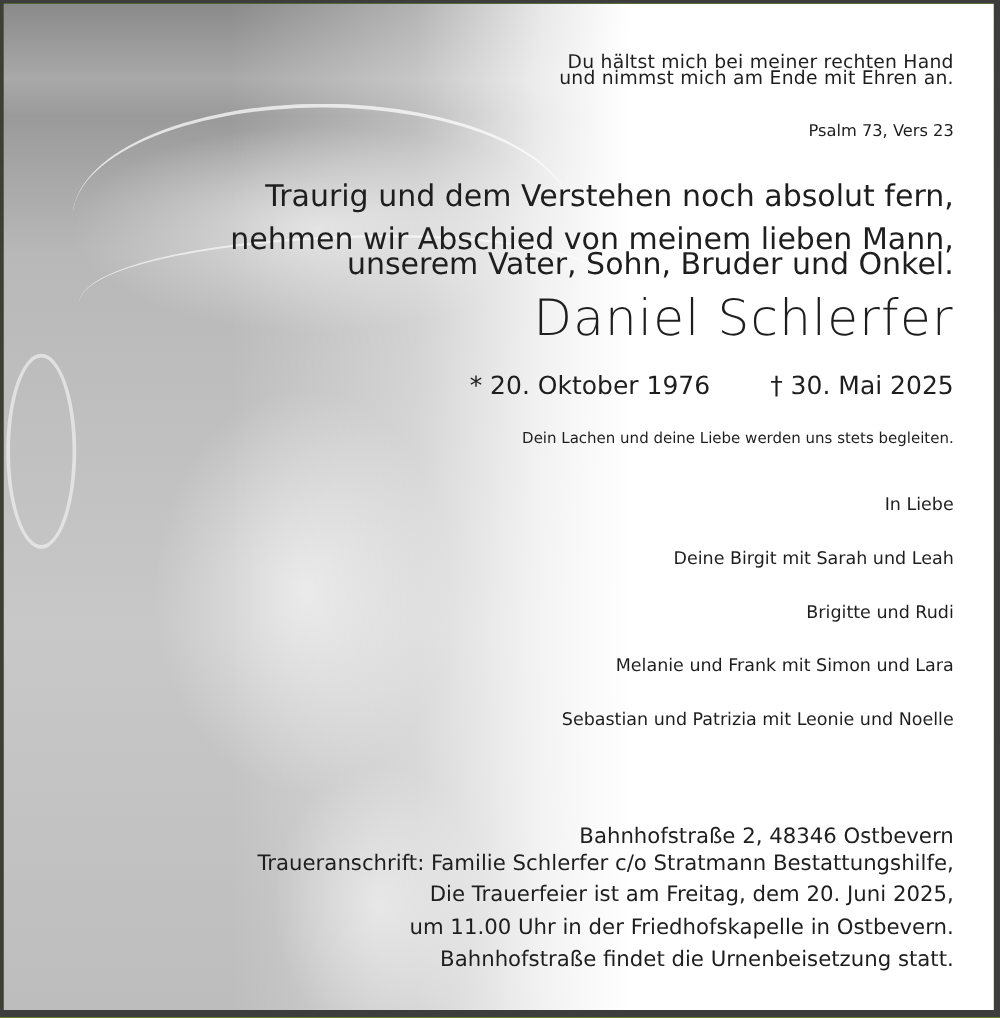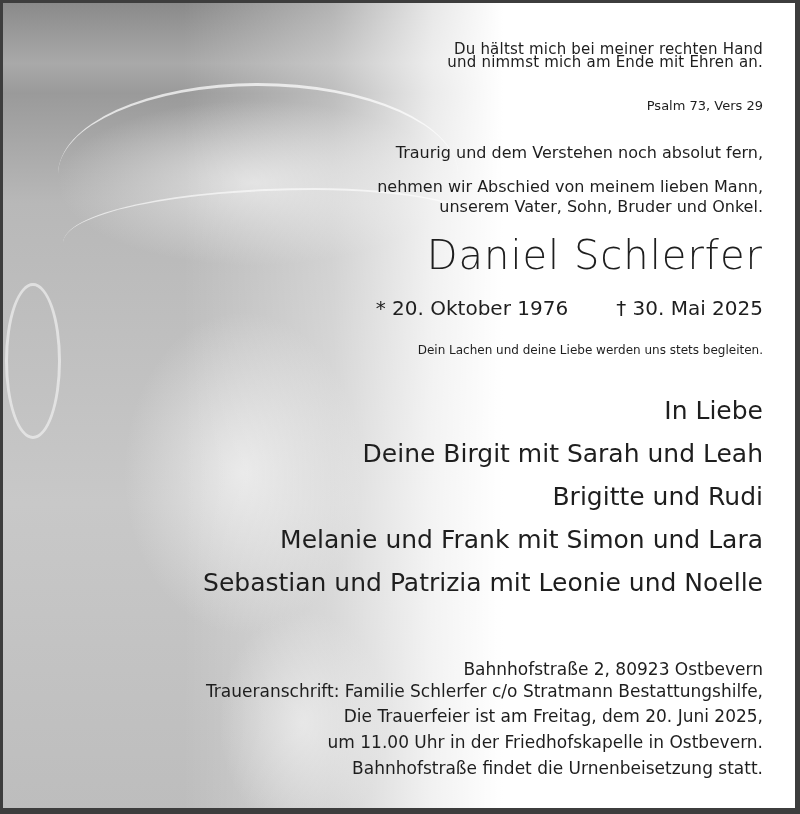--- a/index.html
+++ b/index.html
@@ -41,63 +41,63 @@
         rgba(255,255,255,1) 792px);
     }
     .content {
       position: absolute; right: 32px; top: 0; width: 700px;
       text-align: right; color: #1e1e1e;
       font-family: "DejaVu Sans", sans-serif; font-weight: normal;
     }
     .line { position: absolute; right: 0; white-space: nowrap; }
     .verse { font-size: 15px; letter-spacing: 0.2px; }
     .verse-ref { font-size: 13px; }
-    .intro { font-size: 16px; }
+    .intro { font-size: 24px; }
     .name { font-size: 40px; letter-spacing: 1px; font-weight: 300; margin-left: 16px; }
     .dates { font-size: 20px; }
     .dates .gap { display: inline-block; width: 48px; }
     .quote { font-size: 12px; }
-    .mourner { font-size: 25px; }
+    .mourner { font-size: 14px; }
     .address { font-size: 17px; }
   </style>
 </head>
 <body>
 
 <div class="frame">
   <div class="photo">
     <div class="cap-edge"></div>
     <div class="brim"></div>
     <div class="ear"></div>
   </div>
   <div class="fade"></div>
 
   <div class="content">
 
     <div class="line verse" style="top:37px;">Du hältst mich bei meiner rechten Hand</div>
     <div class="line verse" style="top:50px;">und nimmst mich am Ende mit Ehren an.</div>
-    <div class="line verse-ref" style="top:95px;">Psalm 73, Vers 29</div>
+    <div class="line verse-ref" style="top:95px;">Psalm 73, Vers 23</div>
 
     <div class="line intro" style="top:140px;">Traurig und dem Verstehen noch absolut fern,</div>
     <div class="line intro" style="top:174px;">nehmen wir Abschied von meinem lieben Mann,</div>
     <div class="line intro" style="top:194px;">unserem Vater, Sohn, Bruder und Onkel.</div>
 
     <div class="line name" style="top:229px;">Daniel Schlerfer</div>
 
     <div class="line dates" style="top:293px;">
       <span>* 20. Oktober 1976</span><span class="gap"></span><span>† 30. Mai 2025</span>
     </div>
 
     <div class="line quote" style="top:340px;">Dein Lachen und deine Liebe werden uns stets begleiten.</div>
 
     <div class="line mourner" style="top:393px;">In Liebe</div>
     <div class="line mourner" style="top:436px;">Deine Birgit mit Sarah und Leah</div>
     <div class="line mourner" style="top:479px;">Brigitte und Rudi</div>
     <div class="line mourner" style="top:522px;">Melanie und Frank mit Simon und Lara</div>
     <div class="line mourner" style="top:565px;">Sebastian und Patrizia mit Leonie und Noelle</div>
 
     <div class="line address" style="top:630px;margin-top:48px;">Traueranschrift: Familie Schlerfer c/o Stratmann Bestattungshilfe,</div>
-    <div class="line address" style="top:656px;">Bahnhofstraße 2, 80923 Ostbevern</div>
+    <div class="line address" style="top:656px;">Bahnhofstraße 2, 48346 Ostbevern</div>
 
     <div class="line address" style="top:703px;">Die Trauerfeier ist am Freitag, dem 20. Juni 2025,</div>
     <div class="line address" style="top:729px;">um 11.00 Uhr in der Friedhofskapelle in Ostbevern.</div>
     <div class="line address" style="top:755px;">Bahnhofstraße findet die Urnenbeisetzung statt.</div>
   </div>
 </div>
 
 </body></html>

